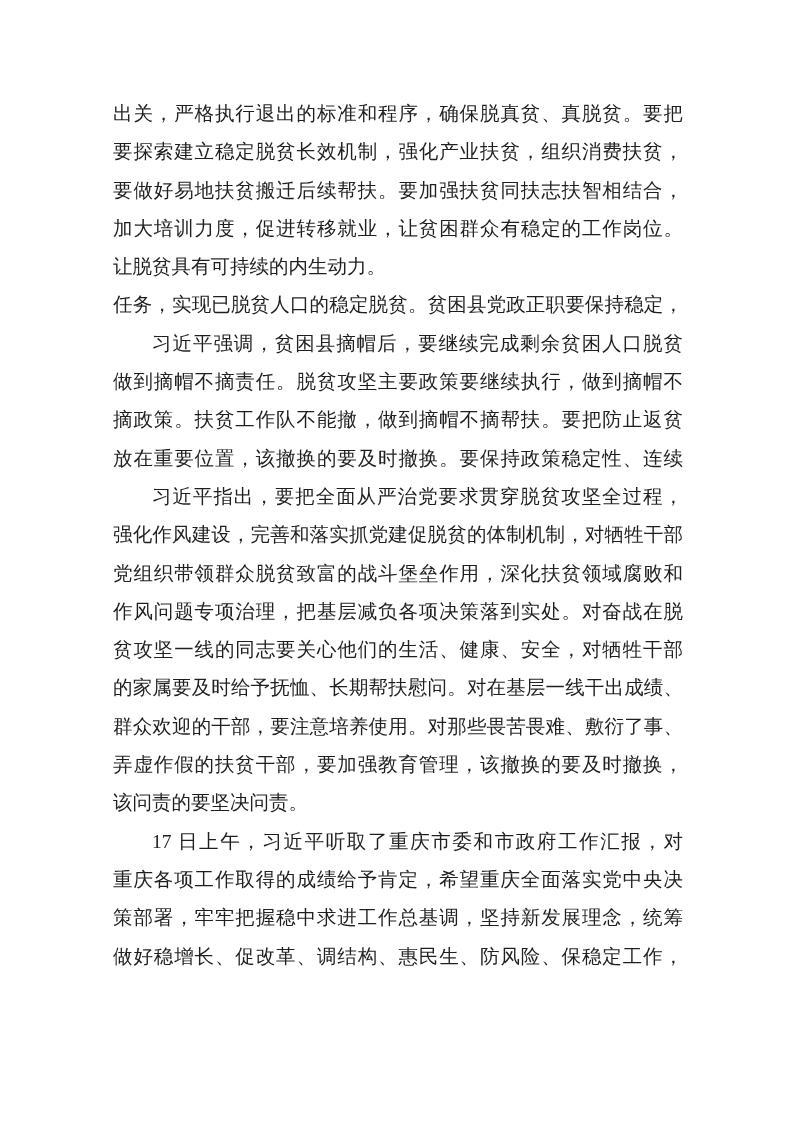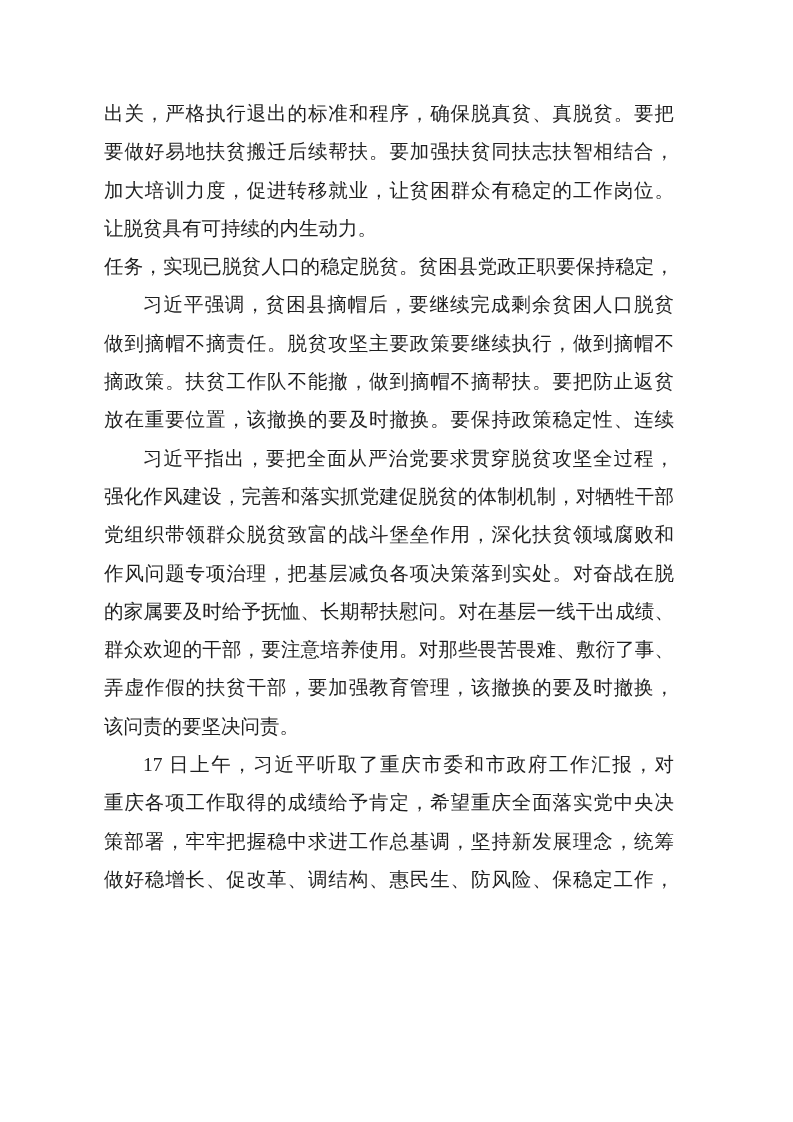--- a/index.html
+++ b/index.html
@@ -10,21 +10,21 @@
   .page {
     position: relative;
     width: 793px;
     height: 1122px;
     background: var(--page-bg, #ffffff);
     overflow: hidden;
     font-family: "Liberation Serif", "DejaVu Serif", serif;
   }
   .doc-body {
     position: absolute;
-    left: 104px;
+    left: 113px;
     top: 95px;
     width: 570px;
     color: var(--text-color, #1f1f1f);
   }
   .paragraph {
     margin: 0;
     padding: 0;
   }
   .line {
     font-size: 19.5px;
@@ -45,36 +45,38 @@
     text-indent: 39px;
   }
 </style>
 </head>
 <body>
 
 <div class="page" style="--page-bg: #ffffff; --text-color: #1f1f1f;">
   <div class="doc-body">
       <div class="paragraph">
         <div class="line">出关，严格执行退出的标准和程序，确保脱真贫、真脱贫。要把</div>
+        <div class="line">要探索建立稳定脱贫长效机制，强化产业扶贫，组织消费扶贫，</div>
         <div class="line">要做好易地扶贫搬迁后续帮扶。要加强扶贫同扶志扶智相结合，</div>
         <div class="line">加大培训力度，促进转移就业，让贫困群众有稳定的工作岗位。</div>
         <div class="line no-fill">让脱贫具有可持续的内生动力。</div>
       </div>
       <div class="paragraph">
         <div class="line">任务，实现已脱贫人口的稳定脱贫。贫困县党政正职要保持稳定，</div>
         <div class="line indent">习近平强调，贫困县摘帽后，要继续完成剩余贫困人口脱贫</div>
         <div class="line">做到摘帽不摘责任。脱贫攻坚主要政策要继续执行，做到摘帽不</div>
         <div class="line">摘政策。扶贫工作队不能撤，做到摘帽不摘帮扶。要把防止返贫</div>
         <div class="line">放在重要位置，该撤换的要及时撤换。要保持政策稳定性、连续性。</div>
       </div>
       <div class="paragraph">
         <div class="line indent">习近平指出，要把全面从严治党要求贯穿脱贫攻坚全过程，</div>
         <div class="line">强化作风建设，完善和落实抓党建促脱贫的体制机制，对牺牲干部</div>
         <div class="line">党组织带领群众脱贫致富的战斗堡垒作用，深化扶贫领域腐败和</div>
         <div class="line">作风问题专项治理，把基层减负各项决策落到实处。对奋战在脱</div>
+        <div class="line">贫攻坚一线的同志要关心他们的生活、健康、安全，对牺牲干部</div>
         <div class="line">的家属要及时给予抚恤、长期帮扶慰问。对在基层一线干出成绩、</div>
         <div class="line">群众欢迎的干部，要注意培养使用。对那些畏苦畏难、敷衍了事、</div>
         <div class="line">弄虚作假的扶贫干部，要加强教育管理，该撤换的要及时撤换，</div>
         <div class="line no-fill">该问责的要坚决问责。</div>
       </div>
       <div class="paragraph">
         <div class="line indent">17 日上午，习近平听取了重庆市委和市政府工作汇报，对</div>
         <div class="line">重庆各项工作取得的成绩给予肯定，希望重庆全面落实党中央决</div>
         <div class="line">策部署，牢牢把握稳中求进工作总基调，坚持新发展理念，统筹</div>
         <div class="line">做好稳增长、促改革、调结构、惠民生、防风险、保稳定工作，</div>

